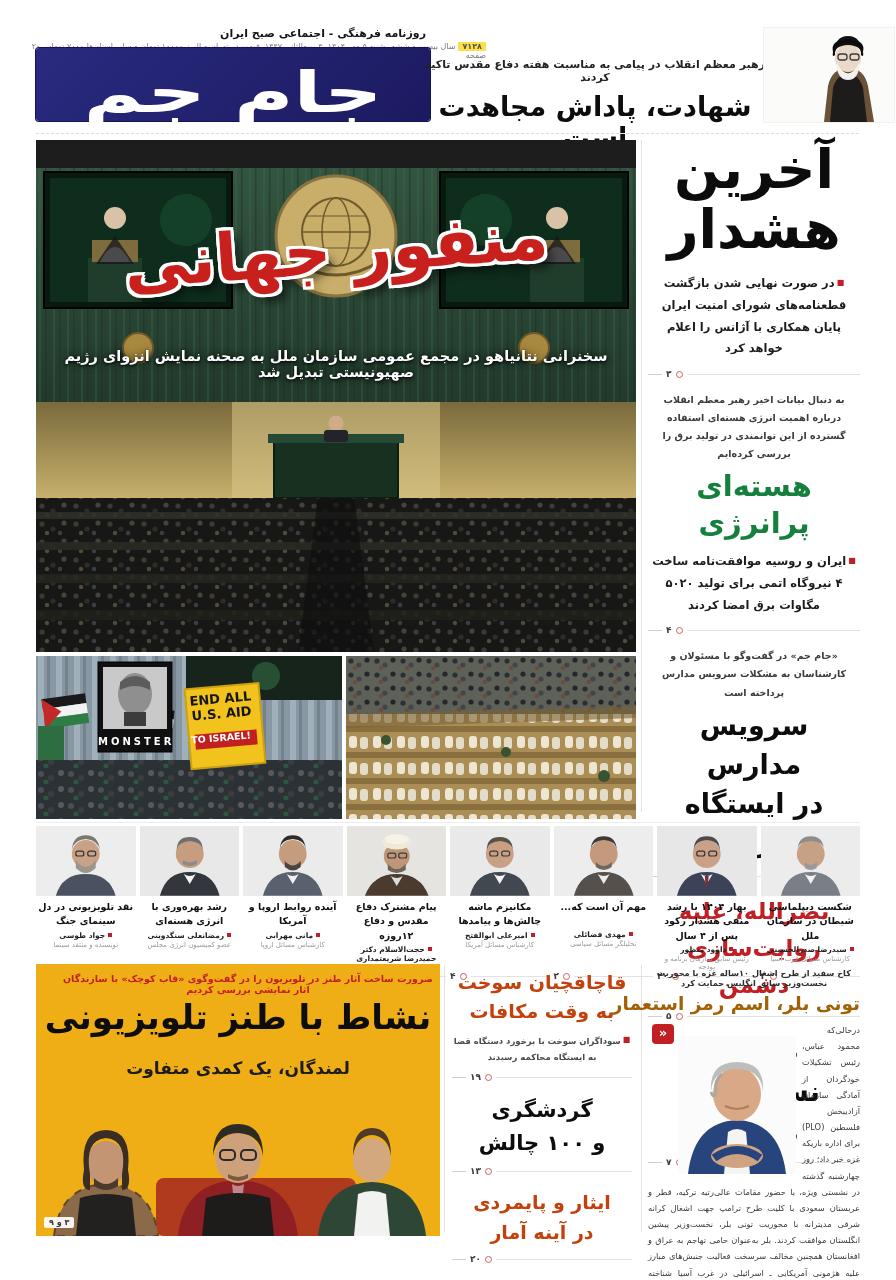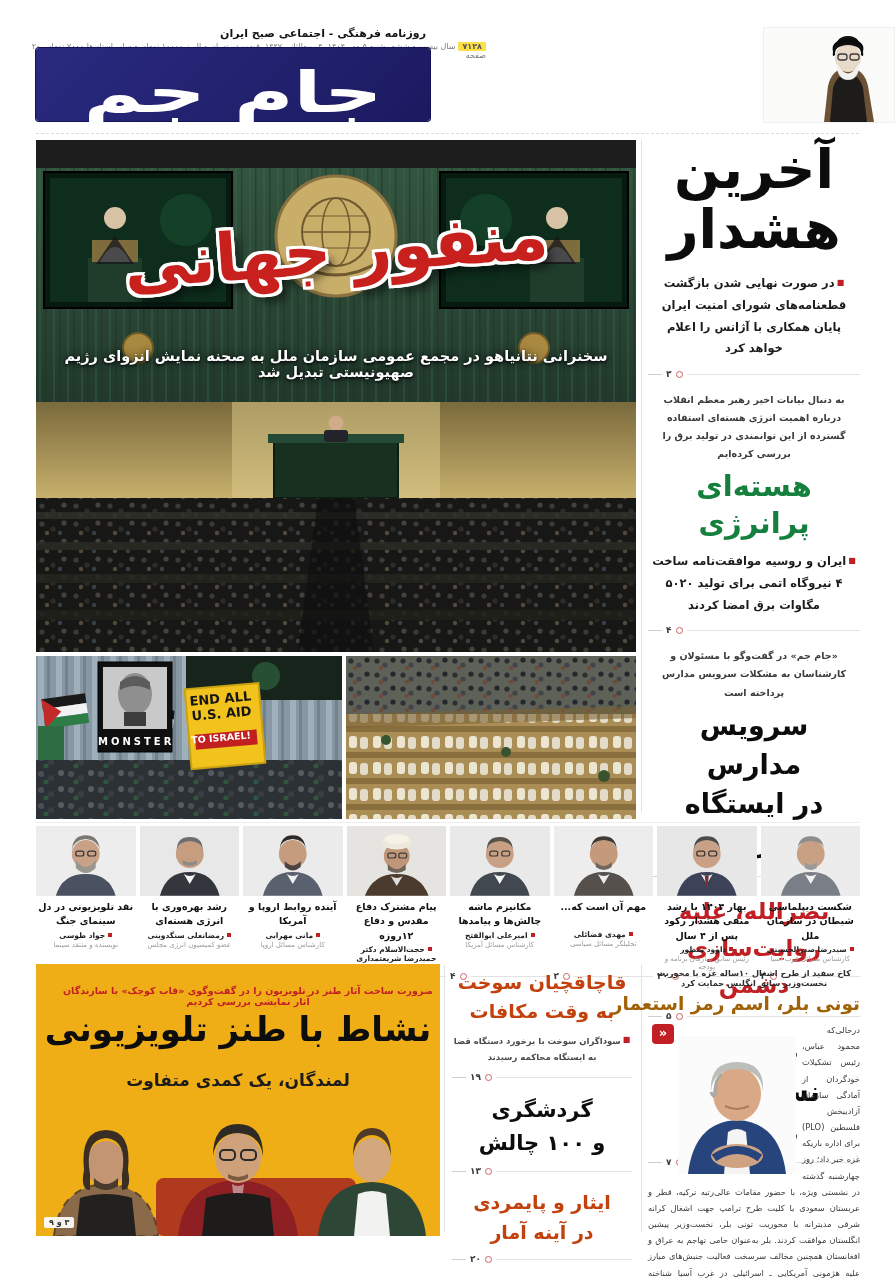--- a/index.html
+++ b/index.html
@@ -58,21 +58,21 @@
   .contrib .pic{height:70px;background:#ebebeb;overflow:hidden;}
   .contrib .hl{font-size:9.5px;font-weight:900;color:#111;line-height:1.5;margin-top:4px;min-height:28px;}
   .contrib .nm{font-size:7.5px;font-weight:bold;color:#222;margin-top:2px;}
   .contrib .nm::before{content:"";display:inline-block;width:4px;height:4px;background:#c11f24;margin-left:3px;vertical-align:1px;}
   .contrib .rl{font-size:7px;color:#9a9a9a;margin-top:1px;}
   .contrib .pgmark{margin-top:auto;}
   
   .vline-b1{left:444px;top:965px;width:1px;height:267px;background:#e3e3e3;}
   .vline-b2{left:641px;top:965px;width:1px;height:267px;background:#e3e3e3;}
   .tv-box{left:36px;top:964px;width:404px;height:272px;background:#f0ae16;text-align:center;direction:rtl;overflow:hidden;}
-  .tv-kicker{font-size:9.5px;font-weight:bold;color:#c11f24;margin-top:21px;padding-left:20px;}
+  .tv-kicker{font-size:9.5px;font-weight:bold;color:#c11f24;margin-top:9px;padding-left:20px;}
   .tv-headline{font-size:34px;font-weight:900;color:#0d0d0d;margin-top:4px;line-height:1.1;}
   .tv-subhead{font-size:17px;font-weight:900;color:#1c1c1c;margin-top:22px;}
   .tv-photo{position:absolute;left:0;bottom:0;width:404px;height:150px;}
   .tv-page{position:absolute;left:8px;bottom:8px;background:rgba(255,255,255,.92);color:#333;
            font-size:8px;font-weight:bold;padding:1px 5px;border-radius:2px;direction:rtl;}
   .midcol{left:452px;top:968px;width:180px;text-align:center;direction:rtl;}
   .mid-h{font-size:19px;font-weight:900;color:#c2410c;line-height:1.55;}
   .mid-h2{font-size:21px;font-weight:900;color:#0d0d0d;line-height:1.55;}
   .bullet-sm{font-size:8.5px;font-weight:bold;color:#4a4a4a;line-height:1.9;margin-top:5px;}
   .blair{left:648px;top:968px;width:212px;direction:rtl;}
@@ -93,20 +93,30 @@
     <span class="tagline-inner">روزنامه فرهنگی - اجتماعی صبح ایران</span>
   </div>
   <div class="abs dateline">
     <span class="issue-badge">۷۱۲۸</span><span>سال بیست و ششم، شنبه ۵ مهر ۱۴۰۴، ۴ ربیع‌الثانی ۱۴۴۷، قیمت در تهران و البرز ۱۰۰۰۰ تومان و سایر استان‌ها ۷۰۰۰ تومان، ۲۰ صفحه</span>
   </div>
 
   <div class="abs logo-box">
     <span>جام جم</span>
   </div>
 
+  <div class="abs lead">
+    <div class="lead-kicker">رهبر معظم انقلاب در پیامی به مناسبت هفته دفاع مقدس تاکید کردند</div>
+    <div class="lead-headline">شهادت، پاداش مجاهدت است</div>
+    <span class="mini-mark">
+      <i></i>
+        <b>۲</b>
+        <u></u>
+        <i></i>
+    </span>
+  </div>
 
   <div class="abs leader-photo">
     <svg width="130" height="94" viewBox="0 0 130 94">
       <rect width="130" height="94" fill="#fbfbfa"></rect>
       <path d="M60 94 L64 58 Q68 40 84 40 Q100 40 104 58 L110 94 Z" fill="#6b5136"></path>
       <path d="M66 94 L69 60 Q73 46 84 46 Q95 46 99 60 L103 94 Z" fill="#1d1c1a"></path>
       <ellipse cx="84" cy="30" rx="13" ry="14" fill="#e8d9c8"></ellipse>
       <path d="M71 26 Q70 8 84 8 Q98 8 97 26 Q98 18 84 17 Q70 18 71 26 Z" fill="#111"></path>
       <path d="M69 24 Q66 12 84 11 Q102 12 99 24 Q100 30 97 27 Q98 16 84 15 Q70 16 71 27 Q68 30 69 24 Z" fill="#0c0c0c"></path>
       <path d="M72 34 Q73 52 84 52 Q95 52 96 34 Q96 46 84 48 Q72 46 72 34 Z" fill="#e9e9e7"></path>

